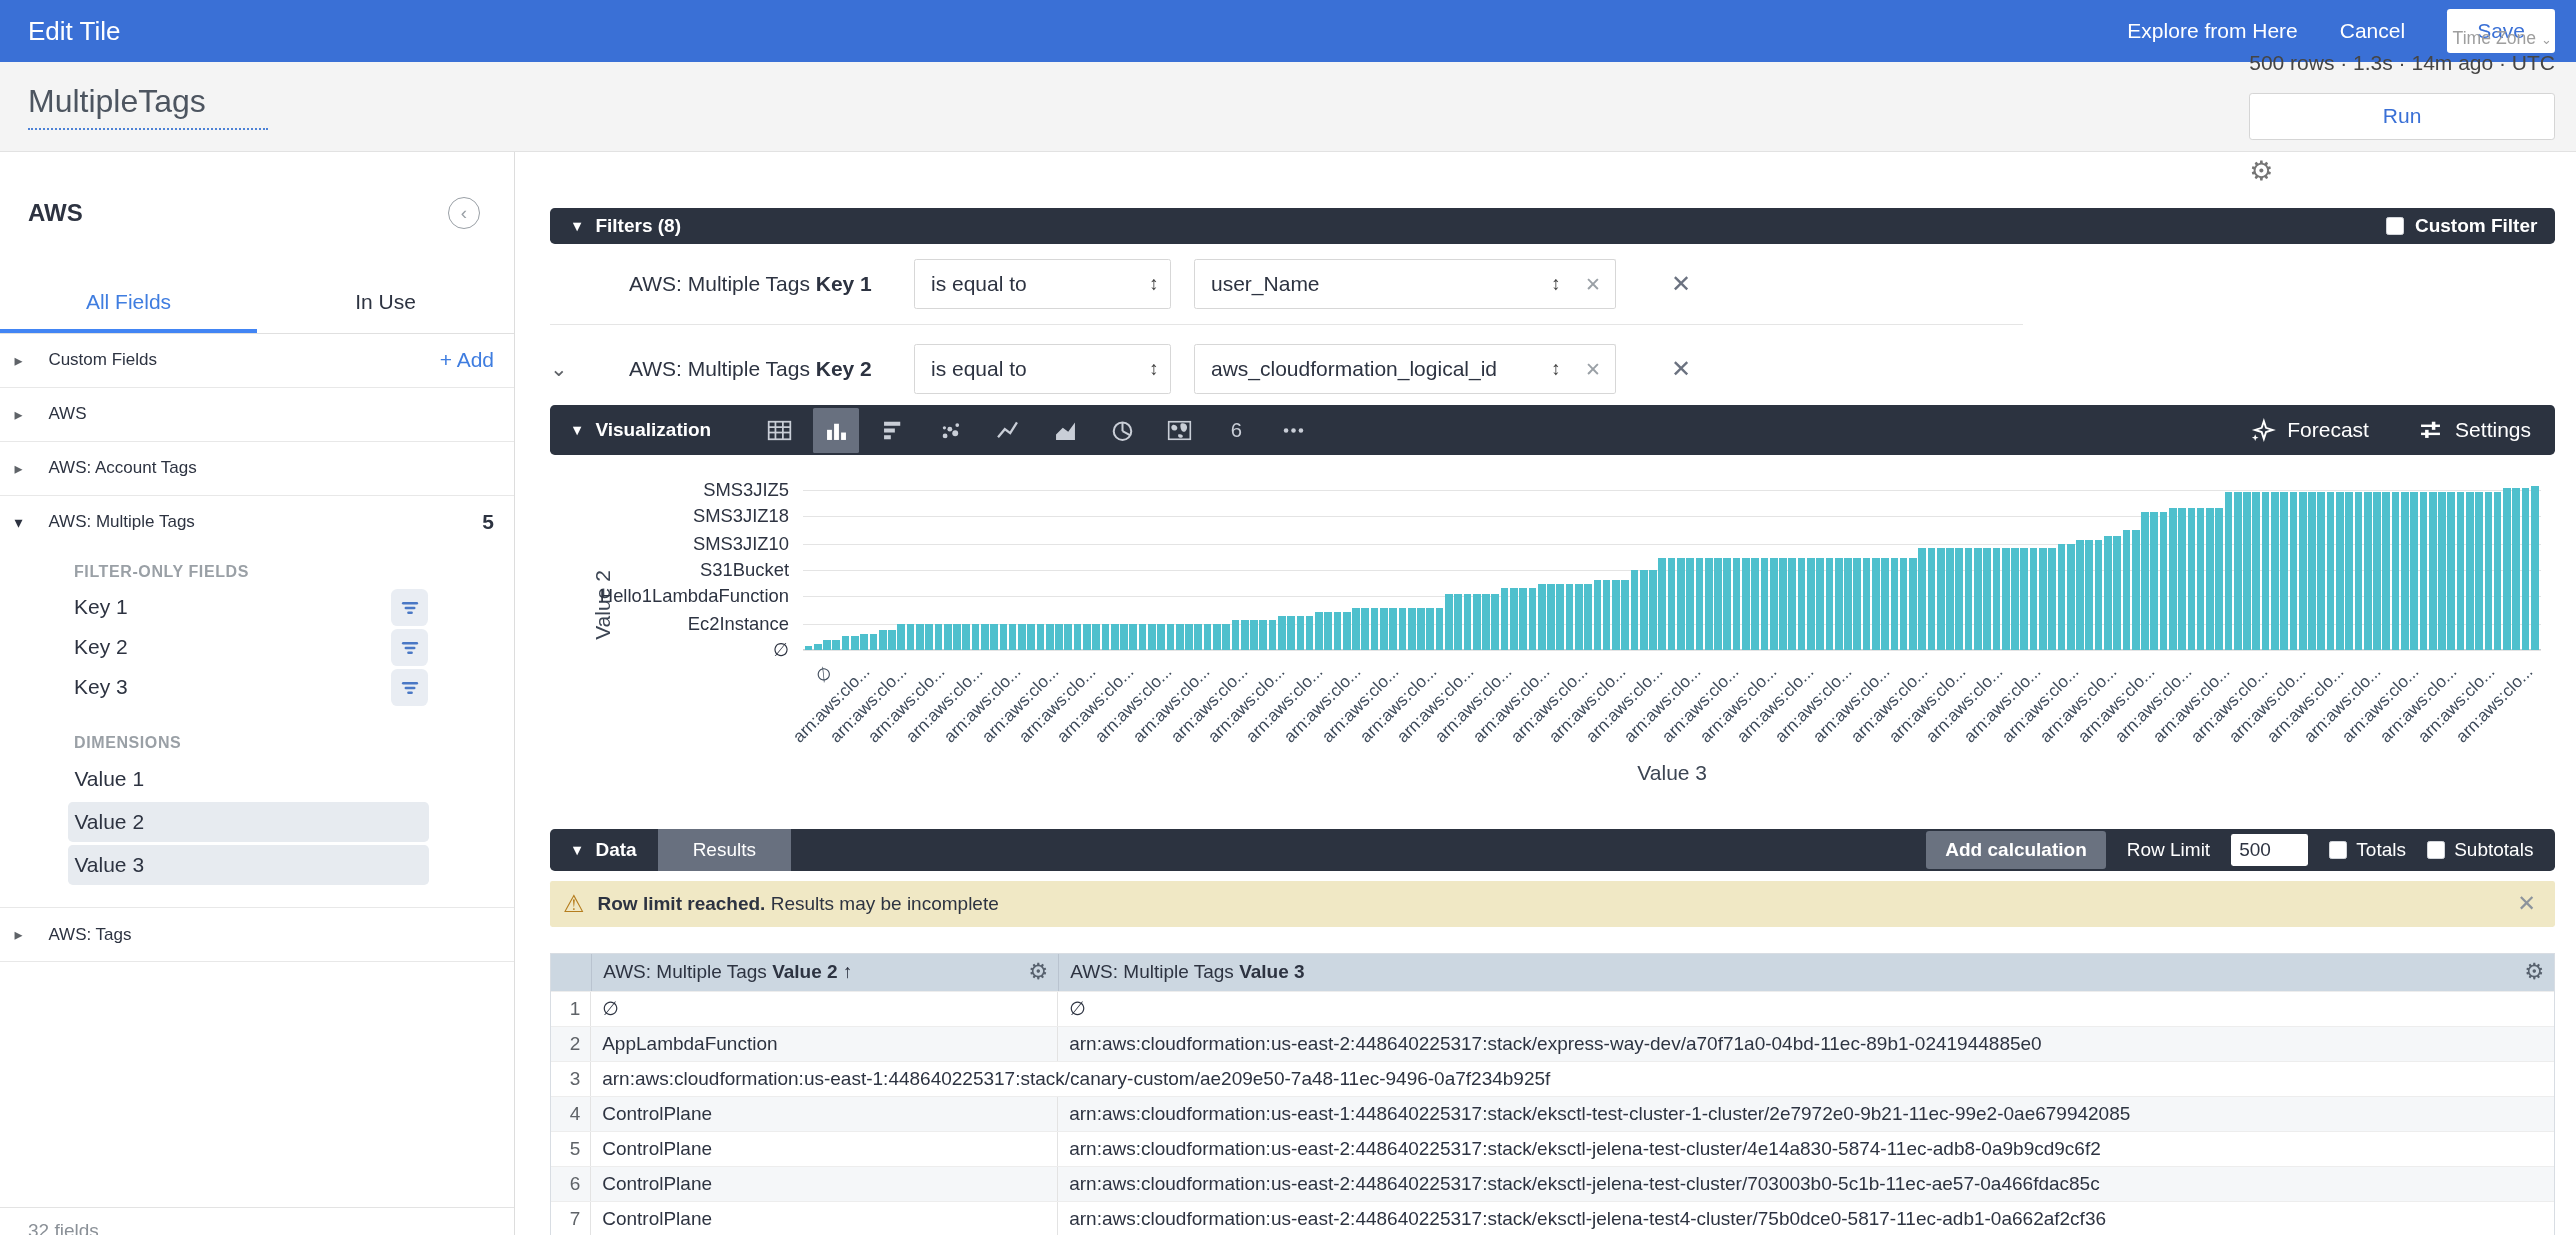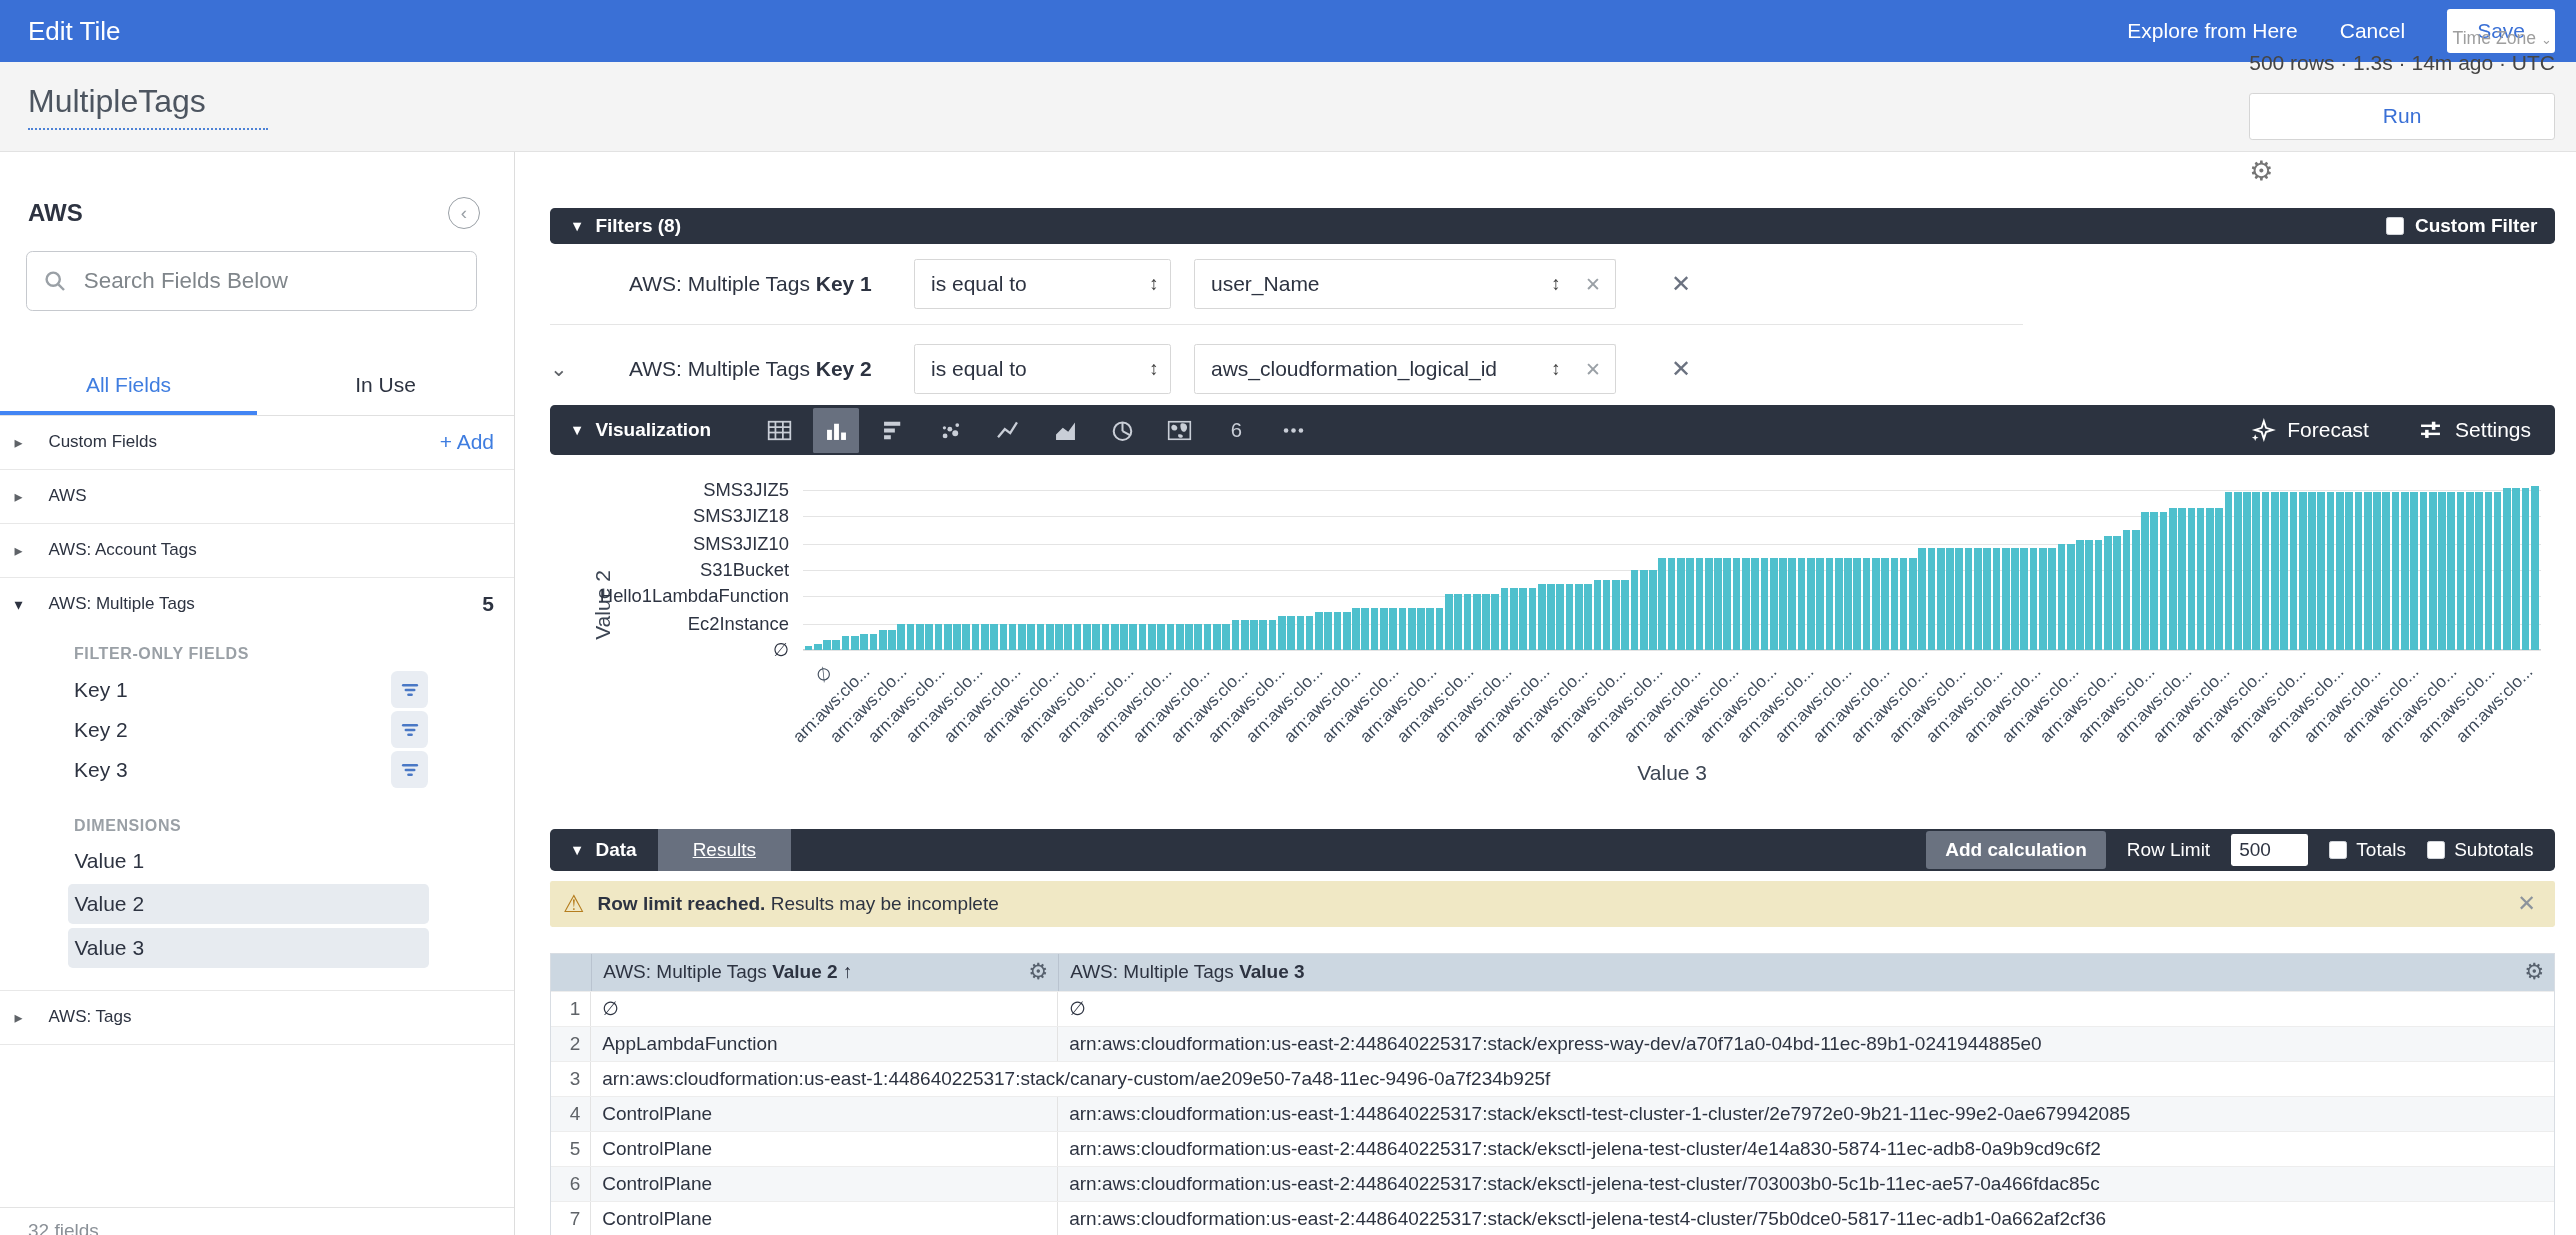--- a/index.html
+++ b/index.html
@@ -125,21 +125,21 @@
   .bar{flex:1;background:#4ec0cd;}
   .x-labels{position:absolute;left:253px;right:13.6px;top:202px;height:120px;}
   .x-label{position:absolute;top:4.8px;width:128px;text-align:right;font-size:17px;color:#3e4a5a;
            transform:rotate(-45deg);transform-origin:100% 0;white-space:nowrap;}
   .x-title{position:absolute;left:253px;right:13.6px;top:306px;text-align:center;font-size:21px;
            color:#3c4553;}
 
   
   .data-bar{height:42px;}
   .results-tab{height:100%;margin-left:21px;padding:0 35px;background:#68707f;color:#fff;
-               font-size:19px;display:flex;align-items:center;cursor:pointer;text-decoration:underline;}
+               font-size:19px;display:flex;align-items:center;cursor:pointer;}
   .data-right{margin-left:auto;display:flex;align-items:center;gap:21px;padding-right:21.6px;}
   .addcalc-btn{background:#6a7280;border:none;border-radius:3.2px;color:#fff;font-size:19px;
                font-weight:bold;padding:8px 19px;cursor:pointer;}
   .rl-label{font-size:19px;color:#fff;}
   .rl-input{width:61px;height:32px;border:none;border-radius:2.4px;font-size:19px;color:#2d3341;
             padding:0 8px;font-family:"Liberation Sans",sans-serif;}
   .dk-cb-label{font-size:19px;color:#fff;}
   .cb-group{display:flex;align-items:center;gap:9.6px;}
 
   .banner{margin-top:9.6px;height:46px;background:#f0e8c5;border-radius:2.4px;display:flex;
@@ -192,27 +192,20 @@
       </div>
       <button class="run-btn">Run</button>
       <span class="gear">⚙</span>
     </div>
   </div>
 
   <div class="sidebar">
     <div class="sb-head">
       <span class="sb-title">AWS</span>
       <span class="collapse-btn">‹</span>
-    </div>
-    <div class="search-box">
-      <svg width="24" height="24" viewBox="0 0 20 20">
-        <circle cx="8.5" cy="8.5" r="5.5" fill="none" stroke="#9aa0a6" stroke-width="2"></circle>
-        <line x1="12.8" y1="12.8" x2="17.5" y2="17.5" stroke="#9aa0a6" stroke-width="2"></line>
-      </svg>
-      <input type="text" placeholder="Search Fields Below" style="">
     </div>
     <div class="sb-tabs">
       <div class="sb-tab active">All Fields</div>
       <div class="sb-tab">In Use</div>
     </div>
 
     <div class="sb-group">
       <span class="sb-caret">▸</span>
       <span class="sb-group-label">Custom Fields</span>
       <span class="sb-add">+  Add</span>

